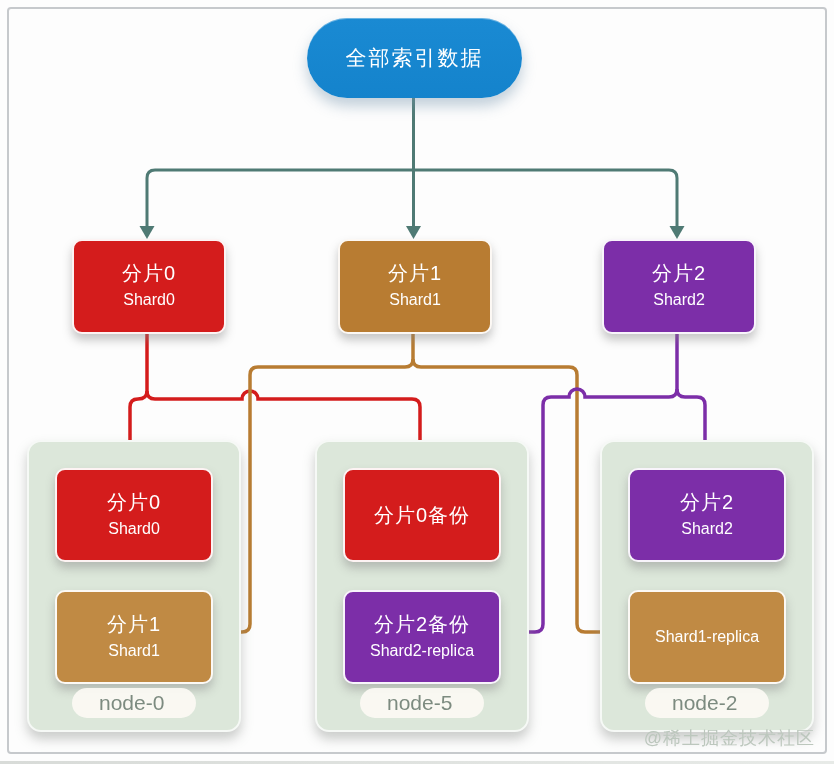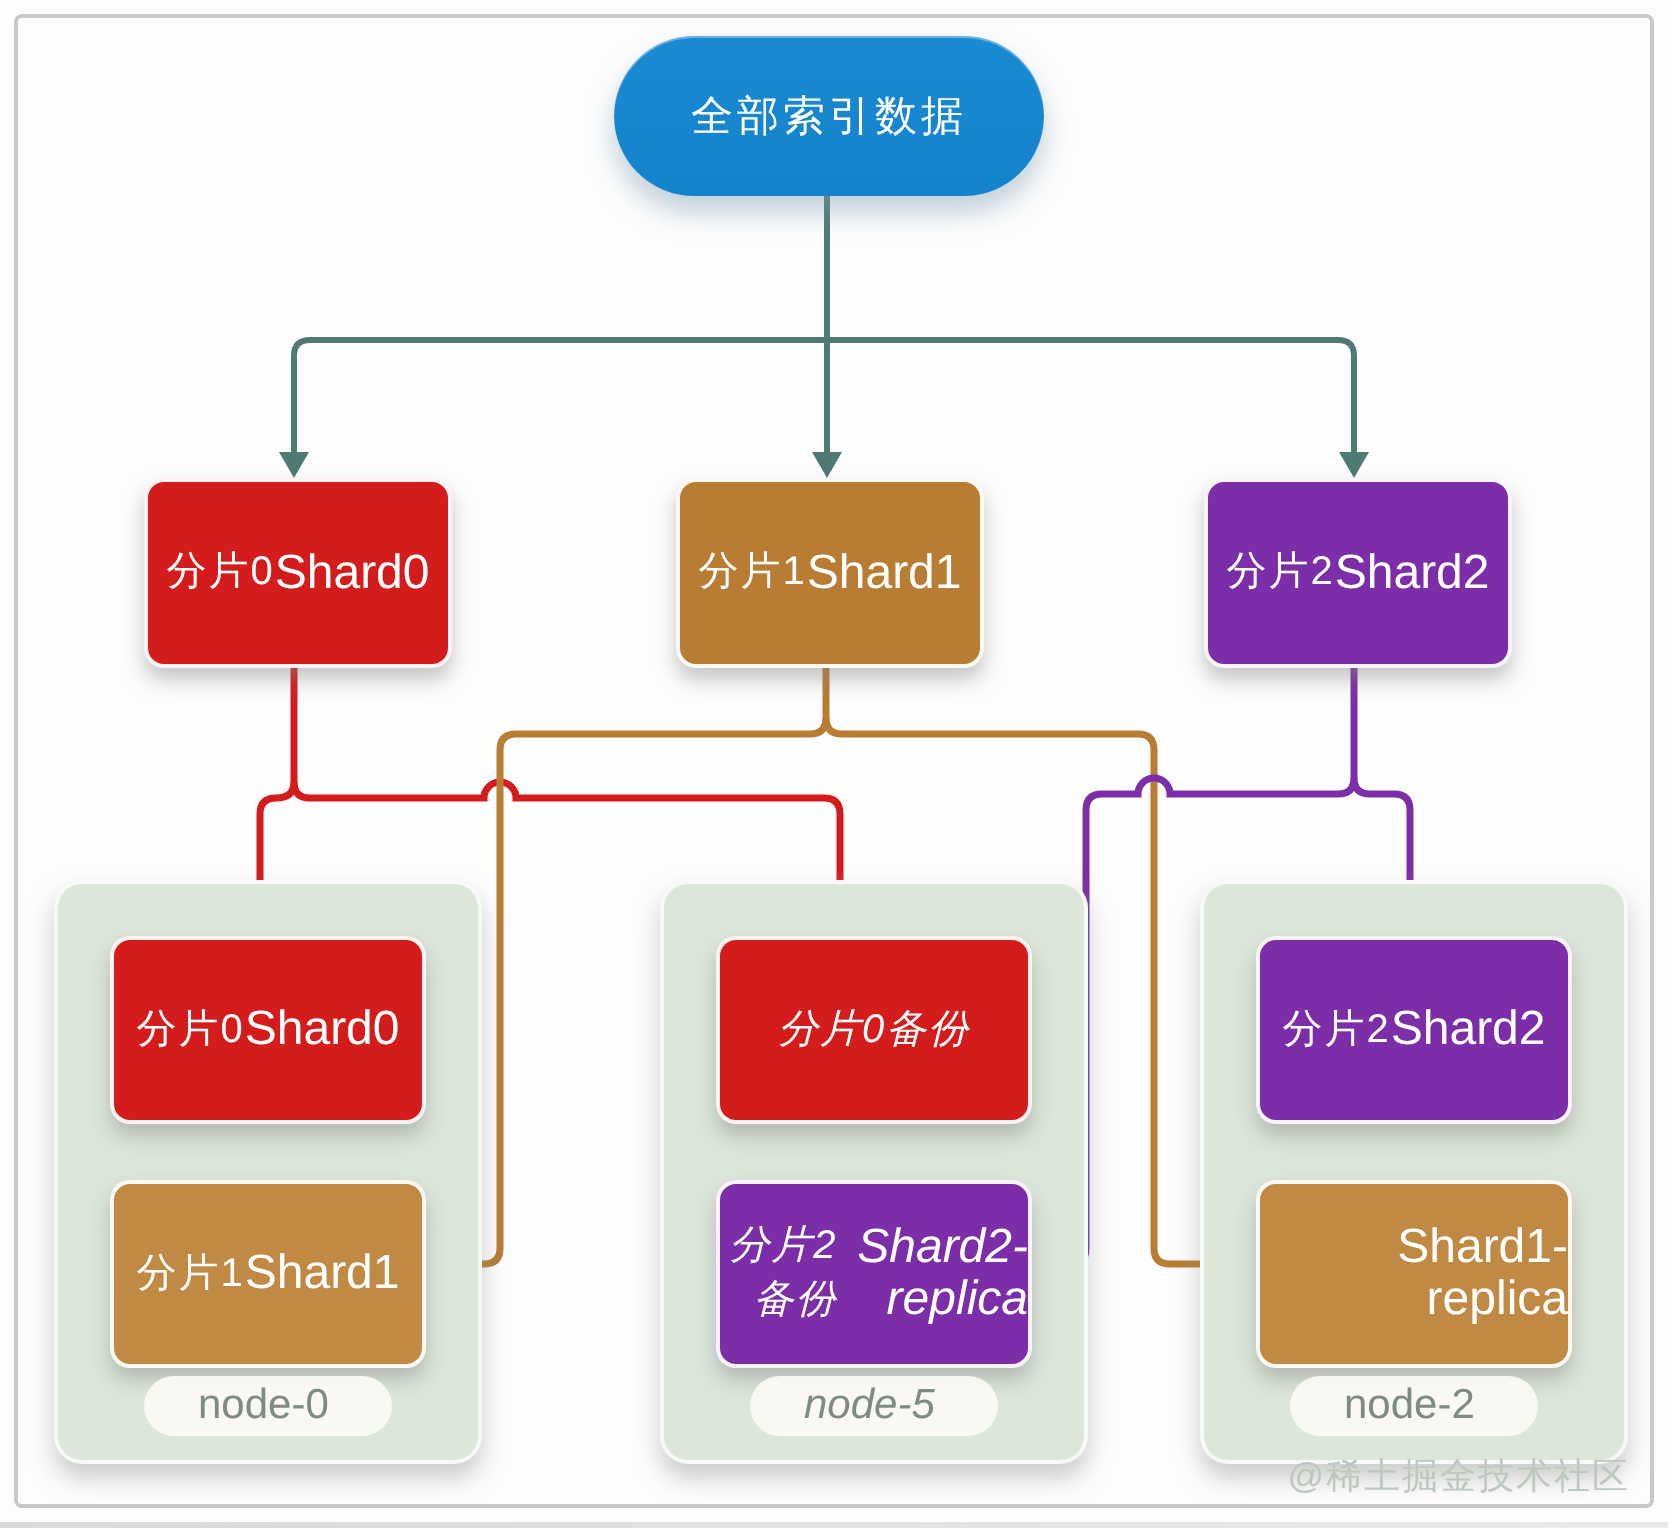--- a/index.html
+++ b/index.html
@@ -21,25 +21,25 @@
     background:linear-gradient(180deg,#1a8ad3,var(--blue));
     border-radius:40px;
     box-shadow:0 8px 14px rgba(120,150,175,0.45), inset 0 1px 0 rgba(255,255,255,0.35);
     display:flex;align-items:center;justify-content:center;
     color:#ffffff;font-size:21px;letter-spacing:2px;
   }
   .shard{
     position:absolute;width:150px;height:91px;border-radius:10px;
     border:2px solid rgba(255,255,255,0.95);
     box-shadow:0 6px 10px rgba(130,130,130,0.45);
-    display:flex;flex-direction:row;align-items:center;justify-content:center;
-    color:#ffffff;text-align:right;
+    display:flex;flex-direction:column;align-items:center;justify-content:center;
+    color:#ffffff;text-align:left;
   }
   .shard .zh{font-size:20px;letter-spacing:1px;line-height:27px;}
-  .shard .en{font-size:24px;line-height:26px;}
+  .shard .en{font-size:16px;line-height:26px;}
   .red{background:var(--red);}
   .brown{background:var(--brown);}
   .brown2{background:var(--brown2);}
   .purple{background:var(--purple);}
   .node{
     position:absolute;top:440px;width:210px;height:288px;
     background:var(--node_bg);border-radius:14px;
     border:2px solid rgba(255,255,255,0.75);
     box-shadow:0 7px 12px rgba(140,145,140,0.45);
   }
@@ -130,21 +130,21 @@
       <span class="zh">分片0</span>
       <span class="en">Shard0</span>
     </div>
     <div class="shard brown2 box2">
       <span class="zh">分片1</span>
       <span class="en">Shard1</span>
     </div>
     <div class="node-label">node-0</div>
   </div>
 
-  <div class="node" style="left:330px;font-style:italic;">
+  <div class="node" style="left:315px;">
     <div class="shard red box1">
       <span class="zh">分片0备份</span>
     </div>
     <div class="shard purple box2">
       <span class="zh">分片2备份</span>
       <span class="en">Shard2-replica</span>
     </div>
     <div class="node-label">node-5</div>
   </div>
 

